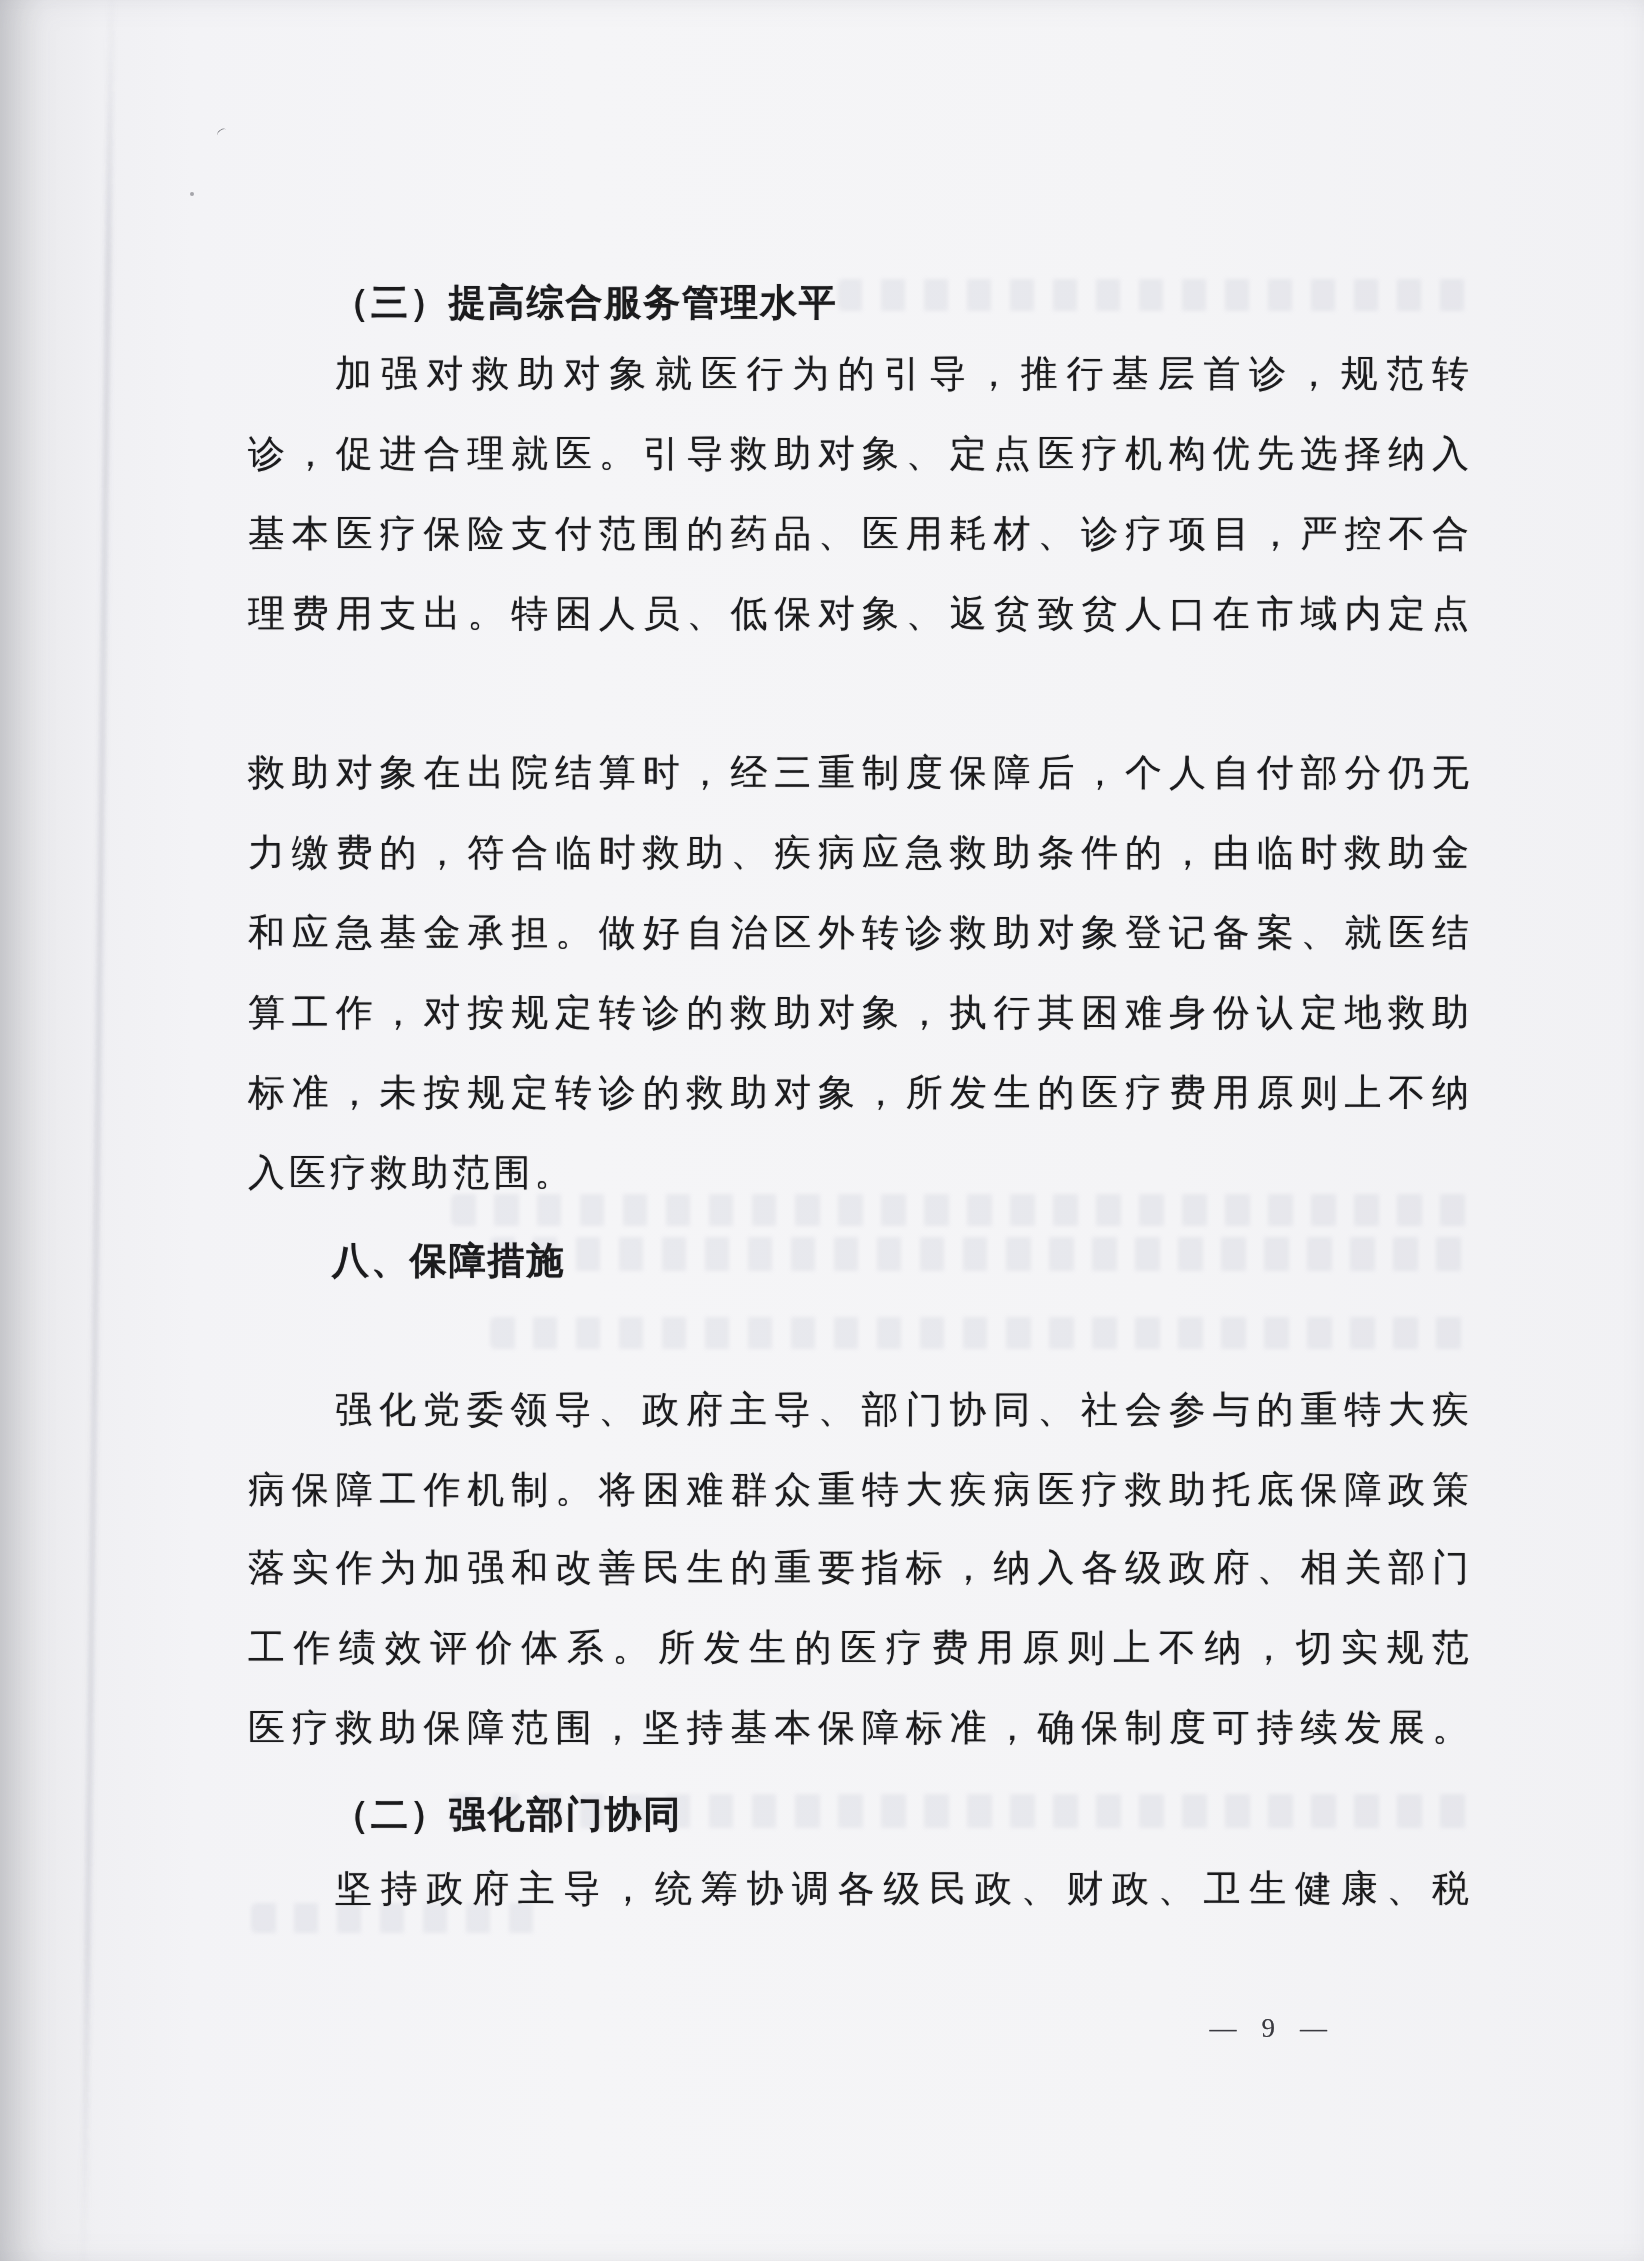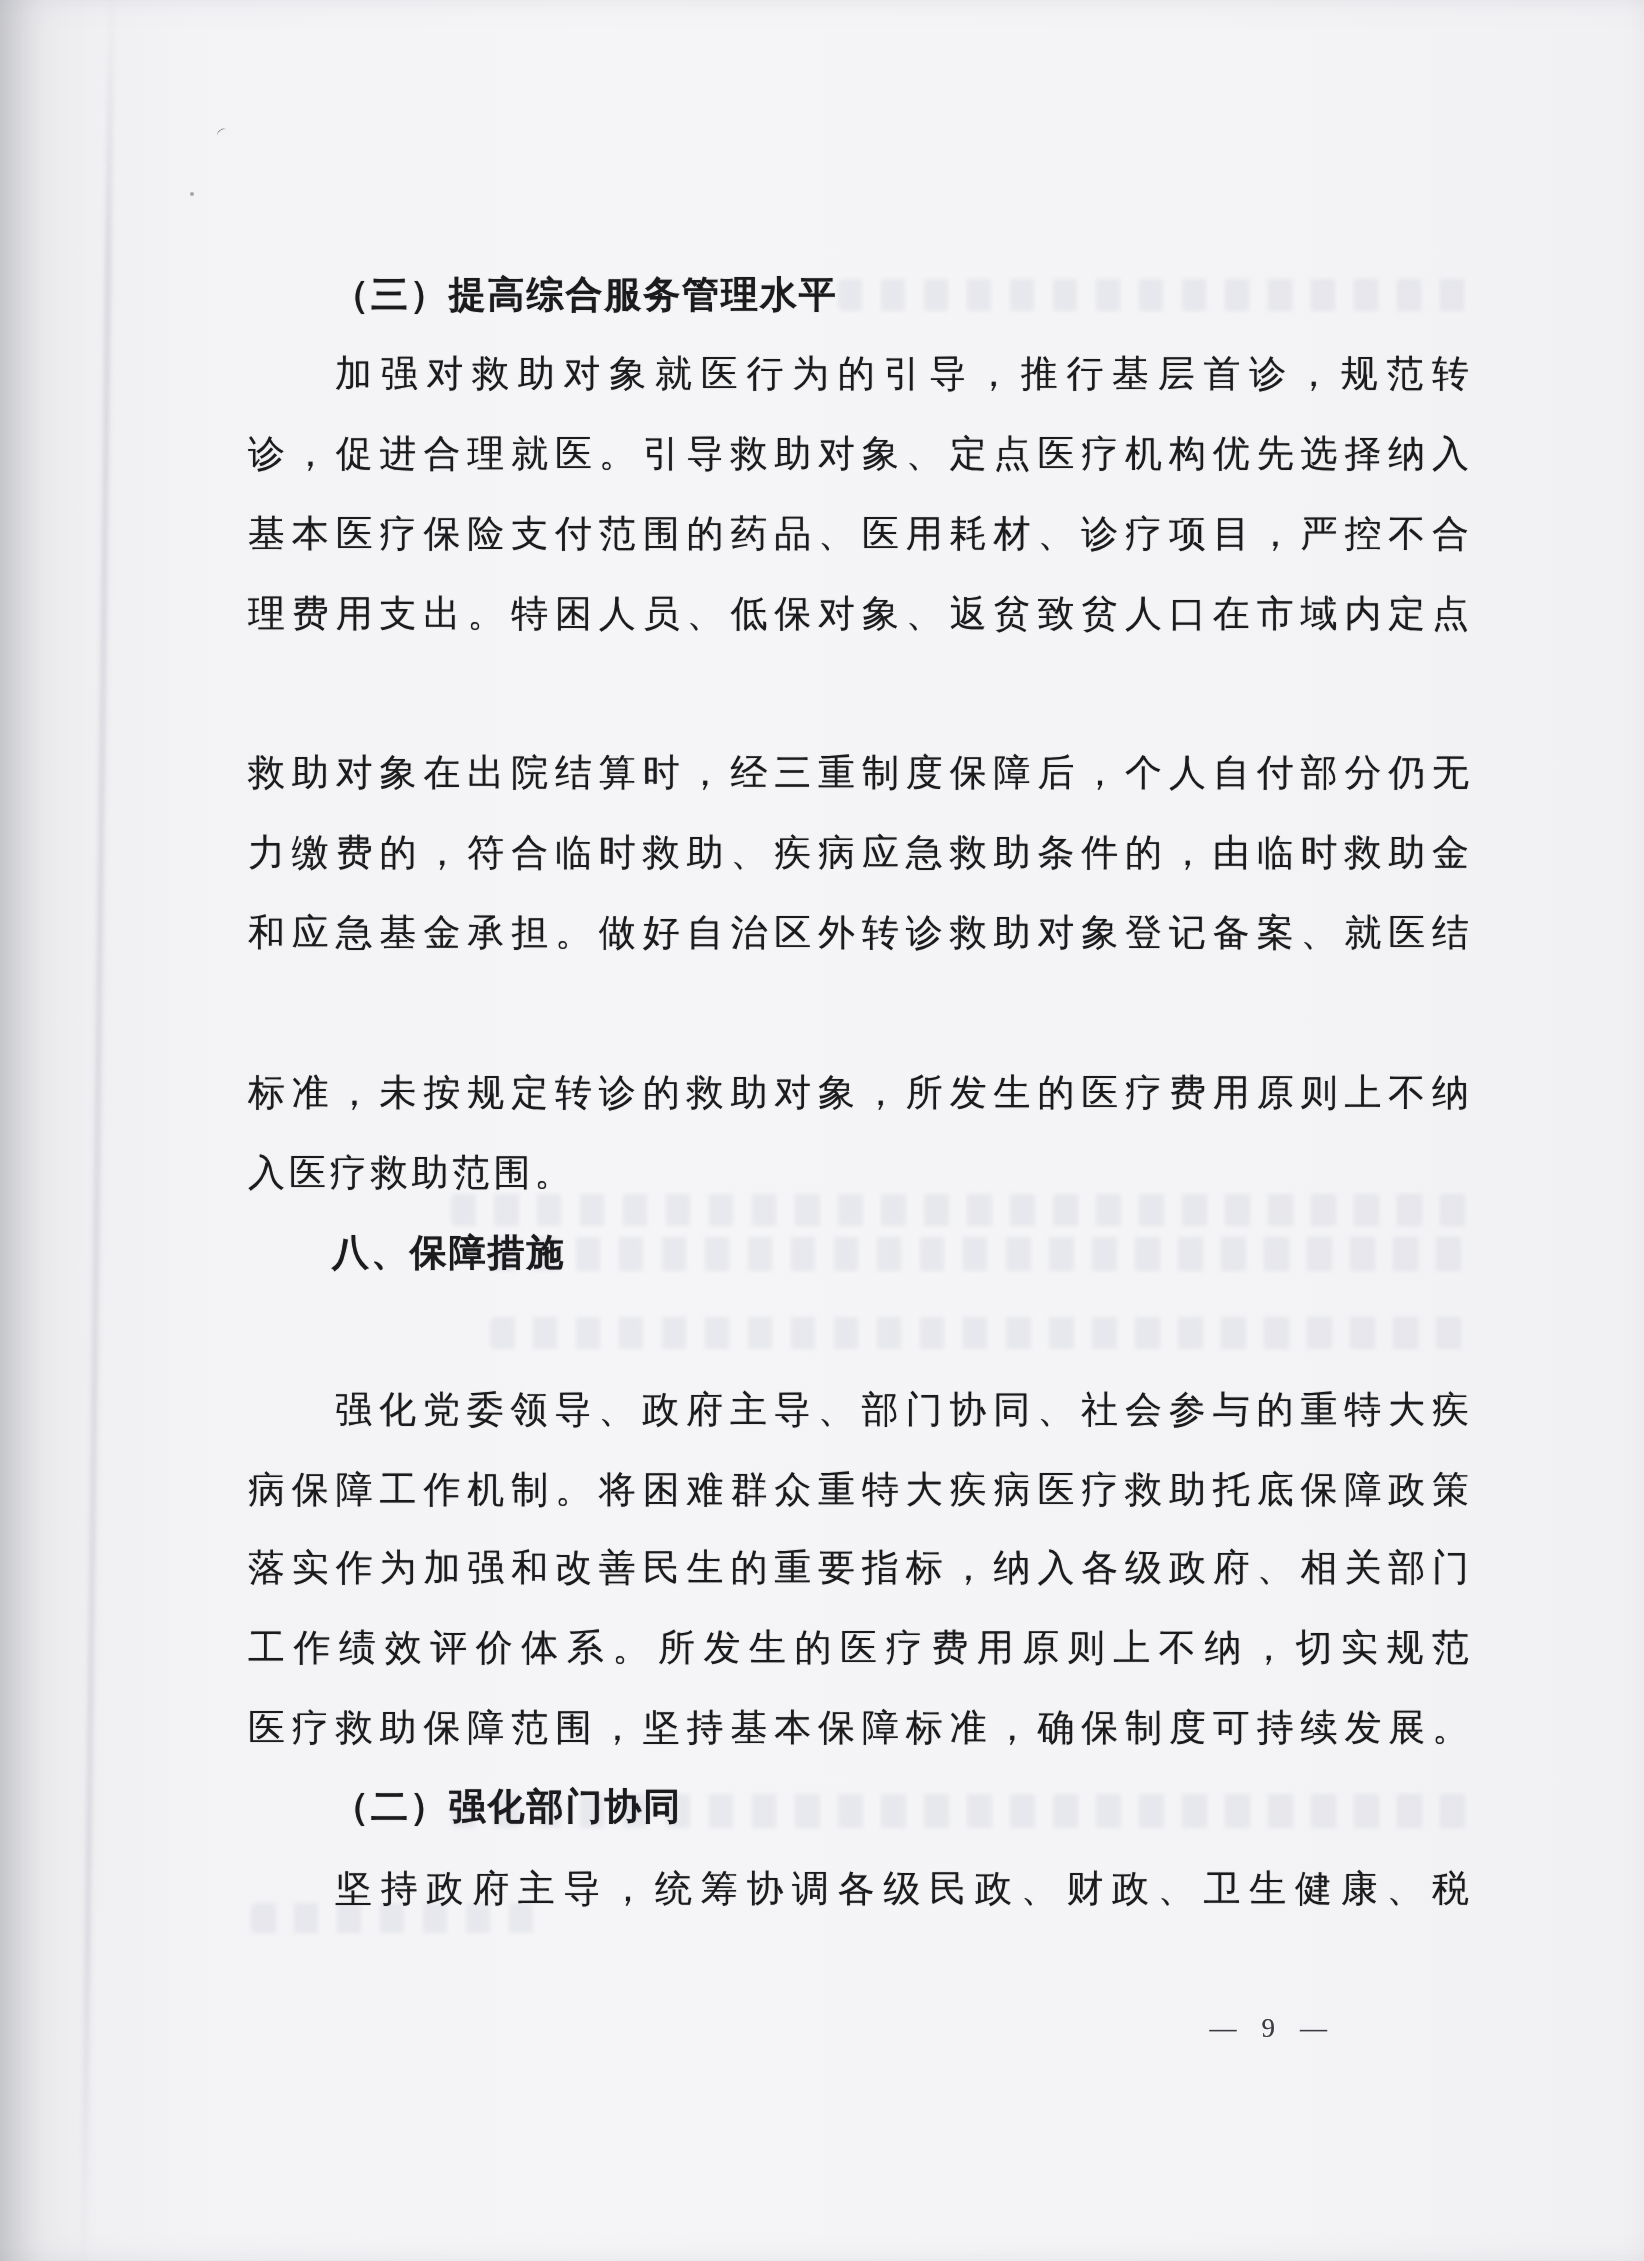--- a/index.html
+++ b/index.html
@@ -41,20 +41,21 @@
     color: #1b1b1d;
     text-align: justify; text-align-last: justify;
     text-shadow: 0 0 1px rgba(25,25,28,0.5);
   }
   .hrow {
     font-family: "DejaVu Sans", "Liberation Sans", sans-serif;
     font-weight: 700;
     letter-spacing: 1.9px;
     text-align: left; text-align-last: auto;
     padding-left: 84px;
+    margin-top: 8px;
   }
   .ind { padding-left: 87px; }
   .short { text-align-last: left; }
   .pagenum {
     position: absolute; left: 1173px; top: 2013px;
     width: 193px;
     font-size: 27px; color: #3a3a40;
     letter-spacing: 2.6px; word-spacing: 13px;
     text-align: center;
     text-shadow: 0 0 0.6px rgba(40,40,46,0.5);
@@ -103,20 +104,21 @@
 
     <div class="row hrow" style="top:274px">（三）提高综合服务管理水平</div>
 
     <div class="row ind" style="top:353px">加强对救助对象就医行为的引导，推行基层首诊，规范转</div>
     <div class="row" style="top:433px">诊，促进合理就医。引导救助对象、定点医疗机构优先选择纳入</div>
     <div class="row" style="top:593px">理费用支出。特困人员、低保对象、返贫致贫人口在市域内定点</div>
     <div class="row" style="top:513px">基本医疗保险支付范围的药品、医用耗材、诊疗项目，严控不合</div>
     <div class="row" style="top:832px">力缴费的，符合临时救助、疾病应急救助条件的，由临时救助金</div>
     <div class="row" style="top:752px">救助对象在出院结算时，经三重制度保障后，个人自付部分仍无</div>
     <div class="row" style="top:912px">和应急基金承担。做好自治区外转诊救助对象登记备案、就医结</div>
+    <div class="row" style="top:992px">算工作，对按规定转诊的救助对象，执行其困难身份认定地救助</div>
     <div class="row" style="top:1072px">标准，未按规定转诊的救助对象，所发生的医疗费用原则上不纳</div>
     <div class="row short" style="top:1152px">入医疗救助范围。</div>
 
     <div class="row hrow" style="top:1232px">八、保障措施</div>
 
     <div class="row ind" style="top:1389px">强化党委领导、政府主导、部门协同、社会参与的重特大疾</div>
     <div class="row" style="top:1469px">病保障工作机制。将困难群众重特大疾病医疗救助托底保障政策</div>
     <div class="row" style="top:1547px">落实作为加强和改善民生的重要指标，纳入各级政府、相关部门</div>
     <div class="row" style="top:1627px">工作绩效评价体系。所发生的医疗费用原则上不纳，切实规范</div>
     <div class="row" style="top:1707px">医疗救助保障范围，坚持基本保障标准，确保制度可持续发展。</div>

